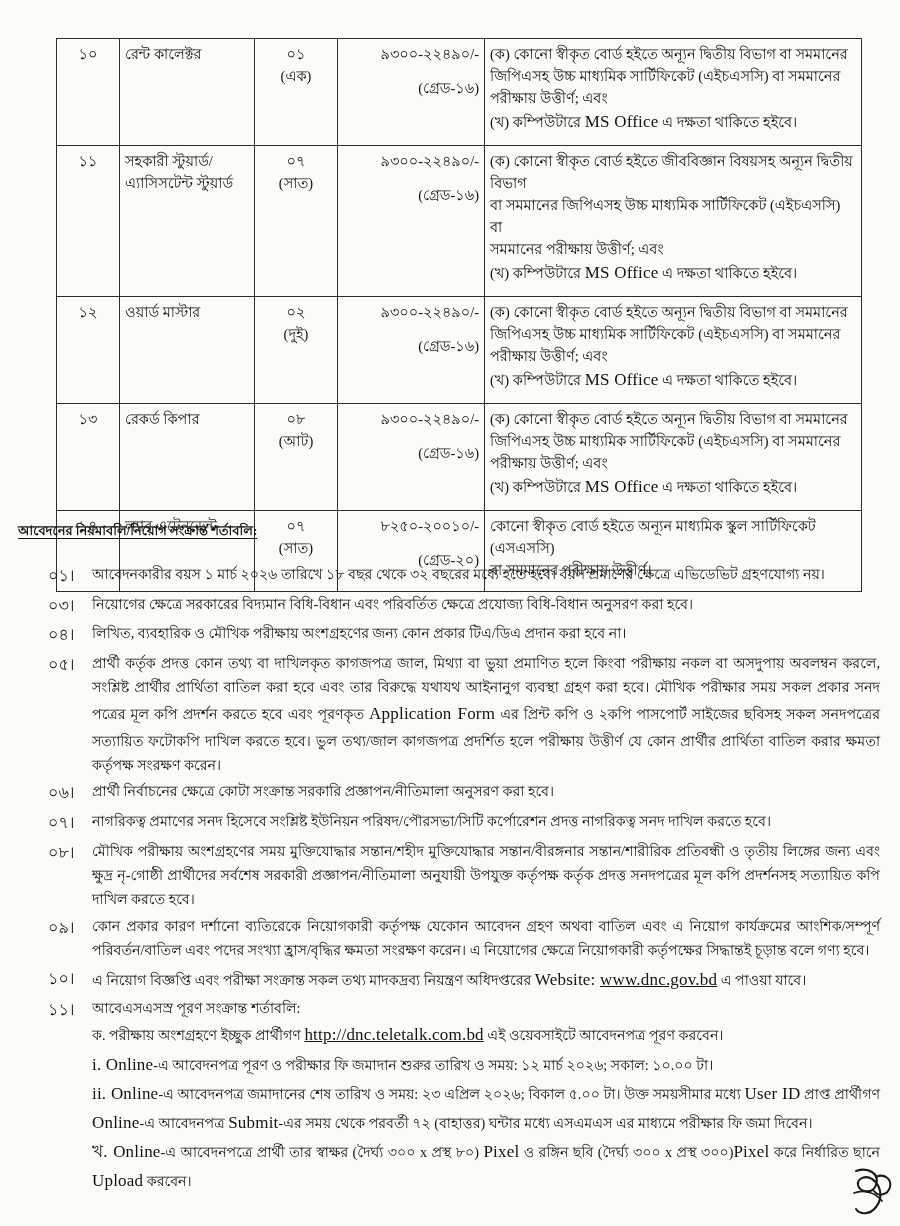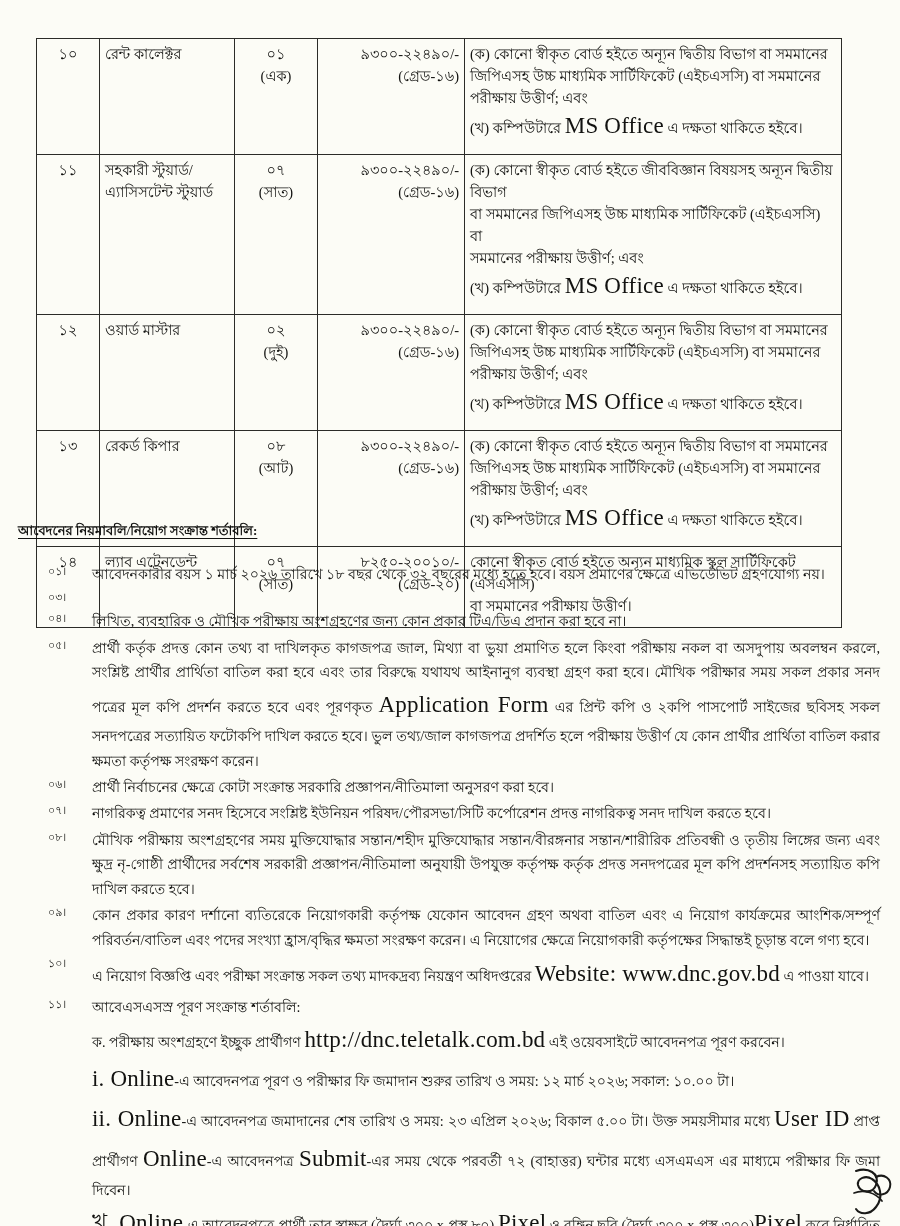--- a/index.html
+++ b/index.html
@@ -7,63 +7,63 @@
     width:900px;height:1226px;
     background:#fcfcf6;
     font-family:"Liberation Serif", serif;
     color:#121210;
     overflow:hidden;
     position:relative;
   }
   .page{position:relative;width:900px;height:1226px;}
 
   
-  .tbl-wrap{position:absolute;left:36px;top:38px;width:806px;}
+  .tbl-wrap{position:absolute;left:56px;top:38px;width:806px;}
   table.jobs{border-collapse:collapse;width:806px;table-layout:fixed;}
   table.jobs td{
     border:1.3px solid #2b2b28;
     vertical-align:top;
     padding:4px 5px 10px 5px;
     font-size:14.5px;
     line-height:1.52;
   }
   td.c-sl{width:52px;text-align:center;}
   td.c-post{width:124px;text-align:left;padding-left:9px;}
   td.c-vac{width:72px;text-align:center;}
   td.c-pay{width:136px;text-align:right;}
   td.c-qual{width:auto;text-align:left;padding-left:8px;padding-right:6px;}
   .vac-word{display:block;}
-  .pay-grade{display:block;}
+  .pay-grade{display:block;margin-top:12px;}
   .qline{display:block;}
-  .eng{font-family:"Liberation Serif", serif;font-size:23px;letter-spacing:.2px;}
+  .eng{font-family:"Liberation Serif", serif;font-size:17px;letter-spacing:.2px;}
 
   
   .sec-head{
     position:absolute;left:18px;top:521px;
     font-size:13px;font-weight:bold;
     text-decoration:underline;
     text-underline-offset:3px;
   }
 
   
   .cond{position:absolute;left:18px;top:562px;width:868px;}
   .cond-row{display:flex;align-items:flex-start;margin-bottom:2px;}
   .cond-num{
     width:74px;flex:0 0 74px;
-    font-size:11px;text-align:left;padding-left:30px;
+    font-size:16px;text-align:left;padding-left:30px;
     line-height:1.72;box-sizing:border-box;
   }
   .cond-body{
     flex:1 1 auto;font-size:14.2px;line-height:1.72;
     text-align:justify;text-justify:inter-word;
     padding-right:6px;
   }
   .cond-body p{margin:0;}
   .sub{margin-left:0;}
-  .lnk{}
+  .lnk{text-decoration:underline;}
 
   
   .sig{position:absolute;left:846px;top:1163px;width:52px;height:60px;}
 </style>
 </head>
 <body>
 
 <div class="page">
 
   <div class="tbl-wrap">
@@ -174,20 +174,23 @@
     <div class="cond-row">
       <div class="cond-num">০১।</div>
       <div class="cond-body">
           <p>আবেদনকারীর বয়স ১ মার্চ ২০২৬ তারিখে ১৮ বছর থেকে ৩২ বছরের মধ্যে হতে হবে। বয়স প্রমাণের ক্ষেত্রে এভিডেভিট গ্রহণযোগ্য নয়।</p>
         </div>
     </div>
 
 
     <div class="cond-row">
       <div class="cond-num">০৩।</div>
+      <div class="cond-body">
+          <p>নিয়োগের ক্ষেত্রে সরকারের বিদ্যমান বিধি-বিধান এবং পরিবর্তিত ক্ষেত্রে প্রযোজ্য বিধি-বিধান অনুসরণ করা হবে।</p>
+        </div>
     </div>
 
     <div class="cond-row">
       <div class="cond-num">০৪।</div>
       <div class="cond-body">
           <p>লিখিত, ব্যবহারিক ও মৌখিক পরীক্ষায় অংশগ্রহণের জন্য কোন প্রকার টিএ/ডিএ প্রদান করা হবে না।</p>
         </div>
     </div>
 
     <div class="cond-row">

